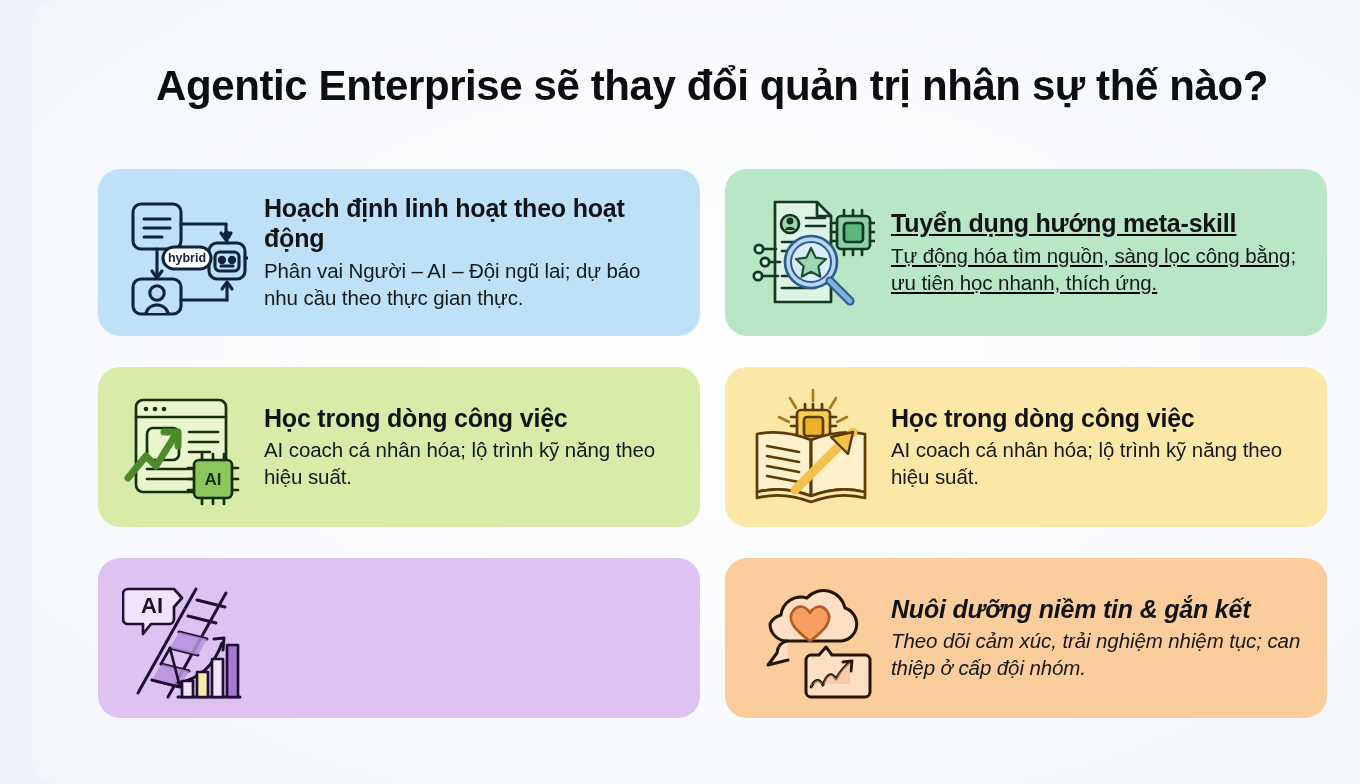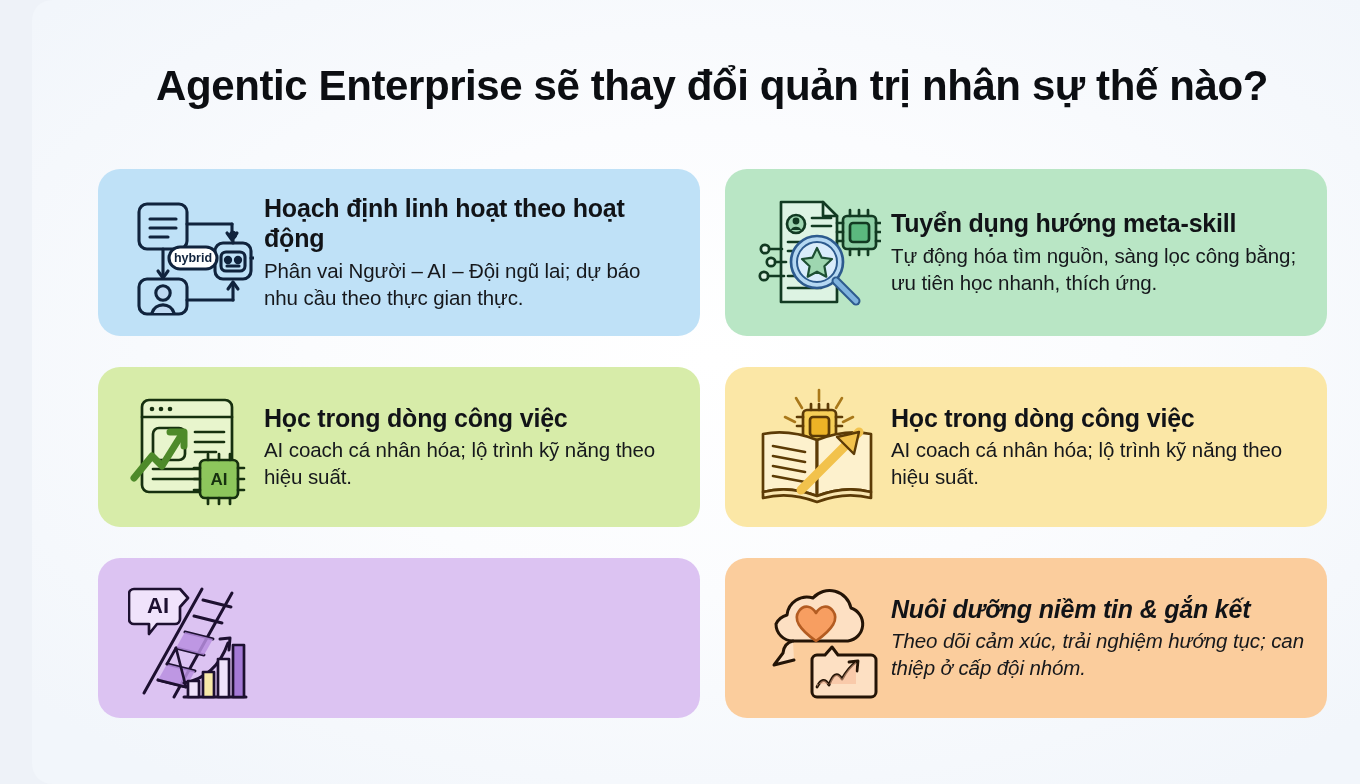--- a/index.html
+++ b/index.html
@@ -64,21 +64,21 @@
 
   .card-row-2 { height: 160px; }
   .card-row-3 { height: 160px; }
 
   .card-icon {
     flex: 0 0 132px;
     width: 132px;
     height: 132px;
     display: flex;
     align-items: center;
-    justify-content: flex-end;
+    justify-content: flex-start;
   }
   .card-icon svg { display: block; }
 
   .card-text {
     flex: 1 1 auto;
     padding-left: 10px;
     padding-right: 4px;
     min-width: 0;
   }
 
@@ -94,21 +94,21 @@
     margin-top: 3px;
     font-size: 20.5px;
     font-weight: 400;
     color: #16181c;
     line-height: 1.32;
     letter-spacing: -0.1px;
   }
 
   
   .tint-blue   { background: #bfe1f7; }
-  .tint-green  { background: #b9e6c5; }
+  .tint-green  { background: #b9e6c5; text-decoration: underline; }
   .tint-lime   { background: #d7eca9; }
   .tint-yellow { background: #fbe7a6; }
   .tint-purple { background: #dcc3f2; }
   .tint-orange { background: #fbcd9d; font-style: italic; }
 </style>
 </head>
 <body>
 
 <div class="page">
 
@@ -341,18 +341,18 @@
 
           <path d="M62 80 h8 l7 -8 l6 8 h33 a5 5 0 0 1 5 5 v32 a5 5 0 0 1 -5 5 H62
                    a5 5 0 0 1 -5 -5 V85 a5 5 0 0 1 5 -5 Z" fill="#fde0c3"></path>
           <path d="M62 112 q6 -12 12 -2 q6 -17 13 -6 q6 -11 14 -17" stroke="#241406" stroke-width="2.8" fill="none"></path>
           <path d="M94 87 L103 86 L102 96" stroke="#241406" stroke-width="2.8" fill="none"></path>
           <path d="M62 112 q6 -12 12 -2 q6 -17 13 -6 q6 -11 14 -17 v22 H62 Z" fill="#f5b896" opacity="0.55" stroke="none"></path>
         </svg>
       </div>
       <div class="card-text">
         <div class="card-title">Nuôi dưỡng niềm tin &amp; gắn kết</div>
-        <div class="card-desc">Theo dõi cảm xúc, trải nghiệm hướng tục; can thiệp ở cấp đội nhóm.</div>
+        <div class="card-desc">Theo dõi cảm xúc, trải nghiệm nhiệm tục; can thiệp ở cấp đội nhóm.</div>
       </div>
     </div>
 
   </div>
 </div>
 
 </body></html>

